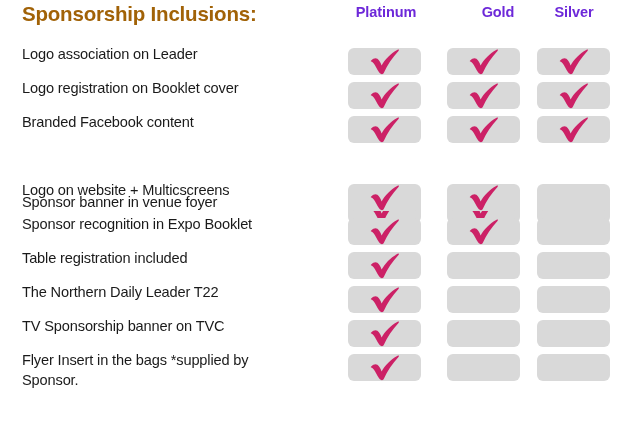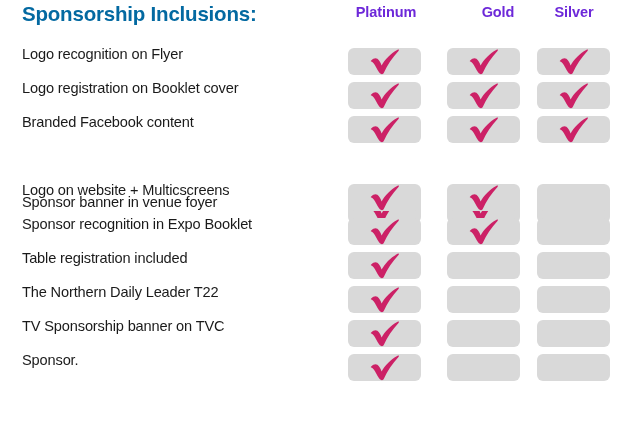--- a/index.html
+++ b/index.html
@@ -33,21 +33,21 @@
   }
 
   .title {
     position: absolute;
     left: 22px;
     top: 2px;
     font-size: 20.5px;
     font-weight: bold;
     letter-spacing: -0.2px;
     white-space: nowrap;
-    color: #0369a1;
+    color: #a16207;
   }
 
   .col-head {
     position: absolute;
     top: 4px;
     font-size: 14.5px;
     font-weight: bold;
     text-align: center;
     white-space: nowrap;
     color: #6d28d9;
@@ -119,21 +119,21 @@
 
   <div class="header-row">
     <div class="title">Sponsorship Inclusions:</div>
     <div class="col-head c0">Platinum</div>
     <div class="col-head c1">Gold</div>
     <div class="col-head c2">Silver</div>
   </div>
 
   <div class="rows" id="rows">
       <div class="row" style="top: 44px;">
-        <div class="row-label"><span>Logo recognition on Flyer</span></div>
+        <div class="row-label"><span>Logo association on Leader</span></div>
         <div class="cell c0" style="background: rgb(217, 217, 217);">
           <svg class="check" viewBox="0 0 34 26">
             <path d="M3.2 11.4 C5.4 9.2 7.6 8.6 9.4 9.8 C11.2 11.0 12.5 13.6 13.6 16.4 C17.0 10.6 22.2 4.9 29.6 0.8 C30.8 0.2 31.4 0.9 30.5 1.9 C24.2 8.6 19.3 16.0 16.0 23.6 C15.3 25.2 13.9 25.7 12.7 24.8 C11.3 23.8 9.9 21.6 8.2 18.4 C6.6 15.4 5.0 13.4 3.4 12.6 C2.7 12.3 2.7 11.9 3.2 11.4 Z" fill="#cc2166"></path>
           </svg>
         </div>
         <div class="cell c1" style="background: rgb(217, 217, 217);">
           <svg class="check" viewBox="0 0 34 26">
             <path d="M3.2 11.4 C5.4 9.2 7.6 8.6 9.4 9.8 C11.2 11.0 12.5 13.6 13.6 16.4 C17.0 10.6 22.2 4.9 29.6 0.8 C30.8 0.2 31.4 0.9 30.5 1.9 C24.2 8.6 19.3 16.0 16.0 23.6 C15.3 25.2 13.9 25.7 12.7 24.8 C11.3 23.8 9.9 21.6 8.2 18.4 C6.6 15.4 5.0 13.4 3.4 12.6 C2.7 12.3 2.7 11.9 3.2 11.4 Z" fill="#cc2166"></path>
           </svg>
         </div>
@@ -245,21 +245,21 @@
         <div class="row-label"><span>TV Sponsorship banner on TVC</span></div>
         <div class="cell c0" style="background: rgb(217, 217, 217);">
           <svg class="check" viewBox="0 0 34 26">
             <path d="M3.2 11.4 C5.4 9.2 7.6 8.6 9.4 9.8 C11.2 11.0 12.5 13.6 13.6 16.4 C17.0 10.6 22.2 4.9 29.6 0.8 C30.8 0.2 31.4 0.9 30.5 1.9 C24.2 8.6 19.3 16.0 16.0 23.6 C15.3 25.2 13.9 25.7 12.7 24.8 C11.3 23.8 9.9 21.6 8.2 18.4 C6.6 15.4 5.0 13.4 3.4 12.6 C2.7 12.3 2.7 11.9 3.2 11.4 Z" fill="#cc2166"></path>
           </svg>
         </div>
         <div class="cell c1 off" style="background: rgb(217, 217, 217);"></div>
         <div class="cell c2 off" style="background: rgb(217, 217, 217);"></div>
       </div>
       <div class="row" style="top: 350px;">
-        <div class="row-label wrap"><span class="l2">Sponsor.</span></div>
+        <div class="row-label wrap"><span>Flyer Insert in the bags *supplied by</span><span class="l2">Sponsor.</span></div>
         <div class="cell c0" style="background: rgb(217, 217, 217);">
           <svg class="check" viewBox="0 0 34 26">
             <path d="M3.2 11.4 C5.4 9.2 7.6 8.6 9.4 9.8 C11.2 11.0 12.5 13.6 13.6 16.4 C17.0 10.6 22.2 4.9 29.6 0.8 C30.8 0.2 31.4 0.9 30.5 1.9 C24.2 8.6 19.3 16.0 16.0 23.6 C15.3 25.2 13.9 25.7 12.7 24.8 C11.3 23.8 9.9 21.6 8.2 18.4 C6.6 15.4 5.0 13.4 3.4 12.6 C2.7 12.3 2.7 11.9 3.2 11.4 Z" fill="#cc2166"></path>
           </svg>
         </div>
         <div class="cell c1 off" style="background: rgb(217, 217, 217);"></div>
         <div class="cell c2 off" style="background: rgb(217, 217, 217);"></div>
       </div>
     </div>
 

